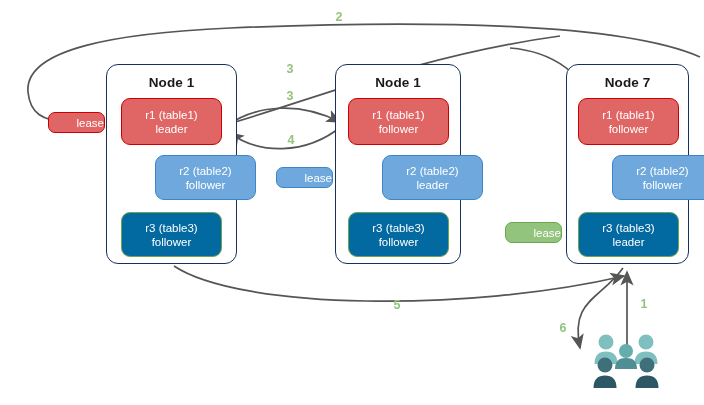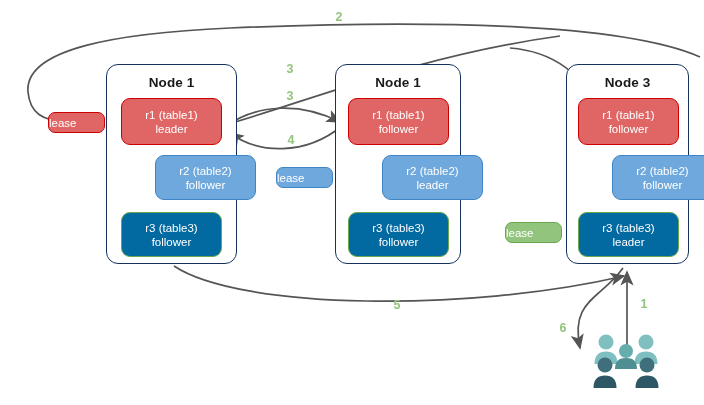--- a/index.html
+++ b/index.html
@@ -59,21 +59,21 @@
   .rep-red   { background: #e06666; border: 1.6px solid #cc0000; }
   .rep-blue  { background: #6fa8dc; border: 1.6px solid #3d85c6; margin-left: 34px; }
   .rep-green { background: #0369a1; border: 1.6px solid #6aa84f; }
 
   .lease {
     position: absolute;
     box-sizing: border-box;
     border-radius: 7px;
     display: flex;
     align-items: center;
-    justify-content: flex-start;
+    justify-content: flex-end;
     font-size: 11.5px;
     color: #ffffff;
   }
   .lease-red   { background: #e06666; border: 1.6px solid #cc0000; }
   .lease-blue  { background: #6fa8dc; border: 1.6px solid #3d85c6; }
   .lease-green { background: #93c47d; border: 1.6px solid #6aa84f; }
 
   .step-label {
     position: absolute;
     font-size: 12.5px;
@@ -145,21 +145,21 @@
   <div class="replica rep-blue" style="left:348px; top:155px; width:101px; height:45px;">
     <span class="ln">r2 (table2)</span>
     <span class="ln">leader</span>
   </div>
   <div class="replica rep-green" style="left:348px; top:212px; width:101px; height:45px;">
     <span class="ln">r3 (table3)</span>
     <span class="ln">follower</span>
   </div>
 
   <div class="node-panel" style="left:566px; top:64px; width:123px; height:200px;">
-    <div class="node-title">Node 3</div>
+    <div class="node-title">Node 7</div>
   </div>
   <div class="replica rep-red" style="left:578px; top:98px; width:101px; height:47px;">
     <span class="ln">r1 (table1)</span>
     <span class="ln">follower</span>
   </div>
   <div class="replica rep-blue" style="left:578px; top:155px; width:101px; height:45px;">
     <span class="ln">r2 (table2)</span>
     <span class="ln">follower</span>
   </div>
   <div class="replica rep-green" style="left:578px; top:212px; width:101px; height:45px;">

